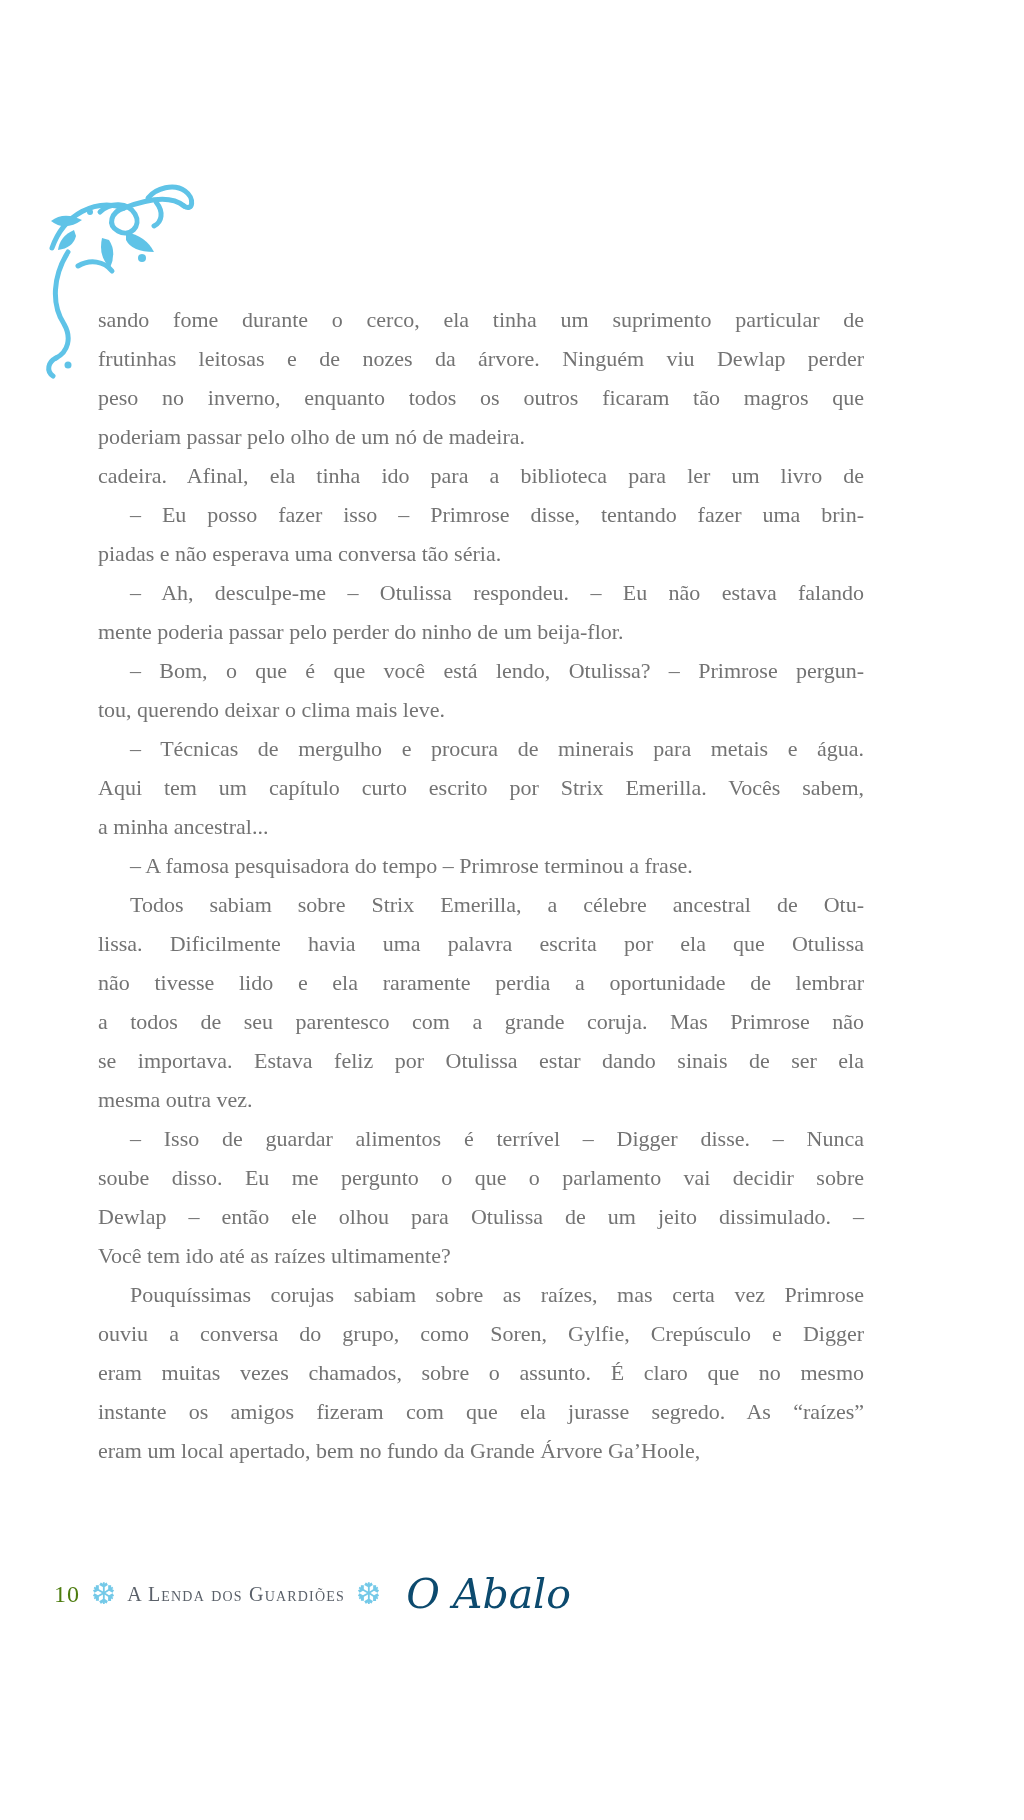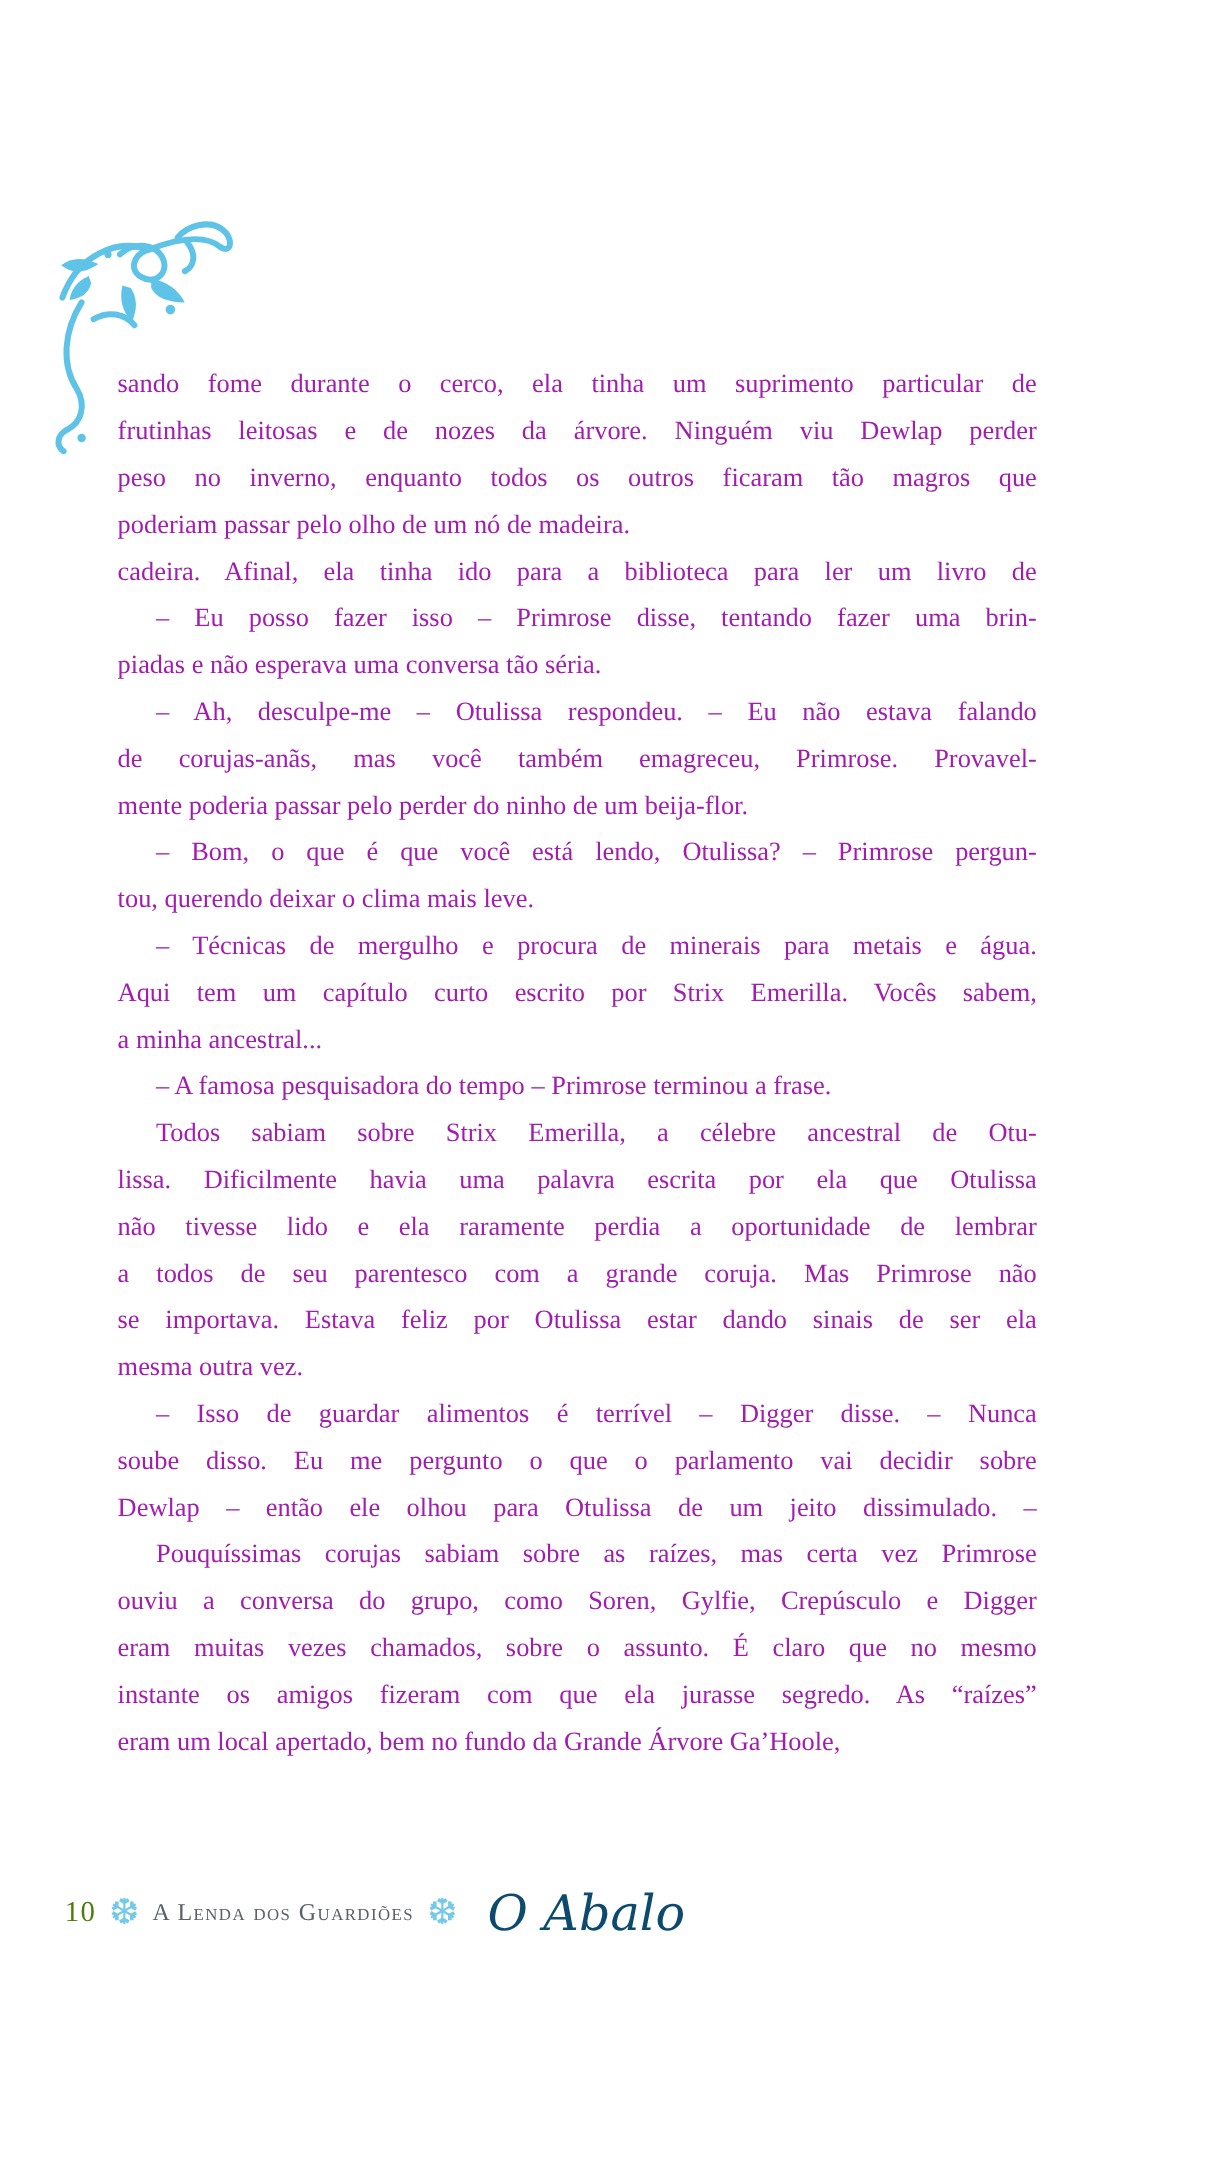--- a/index.html
+++ b/index.html
@@ -16,21 +16,21 @@
   }
   .ornament {
     position: absolute;
     left: 38px; top: 168px;
   }
   .body-text {
     position: absolute;
     left: 98px; top: 300px; width: 766px;
     font-size: 22px;
     line-height: 39px;
-    color: #a21caf;
+    color: #737373;
   }
   .para { margin: 0; }
   .line {
     text-align: justify;
     text-align-last: justify;
     white-space: nowrap;
     overflow: visible;
   }
   .line.last { text-align-last: left; }
   .para.indent .line.first { text-indent: 32px; }
@@ -98,21 +98,20 @@
         <div class="line">peso no inverno, enquanto todos os outros ficaram tão magros que</div>
         <div class="line last">poderiam passar pelo olho de um nó de madeira.</div>
       </div>
       <div class="para indent">
         <div class="line">cadeira. Afinal, ela tinha ido para a biblioteca para ler um livro de</div>
         <div class="line first">– Eu posso fazer isso – Primrose disse, tentando fazer uma brin-</div>
         <div class="line last">piadas e não esperava uma conversa tão séria.</div>
       </div>
       <div class="para indent">
         <div class="line first">– Ah, desculpe-me – Otulissa respondeu. – Eu não estava falando</div>
-        <div class="line">de corujas-anãs, mas você também emagreceu, Primrose. Provavel-</div>
         <div class="line last">mente poderia passar pelo perder do ninho de um beija-flor.</div>
       </div>
       <div class="para indent">
         <div class="line first">– Bom, o que é que você está lendo, Otulissa? – Primrose pergun-</div>
         <div class="line last">tou, querendo deixar o clima mais leve.</div>
       </div>
       <div class="para indent">
         <div class="line first">– Técnicas de mergulho e procura de minerais para metais e água.</div>
         <div class="line">Aqui tem um capítulo curto escrito por Strix Emerilla. Vocês sabem,</div>
         <div class="line last">a minha ancestral...</div>
@@ -125,20 +124,21 @@
         <div class="line">lissa. Dificilmente havia uma palavra escrita por ela que Otulissa</div>
         <div class="line">não tivesse lido e ela raramente perdia a oportunidade de lembrar</div>
         <div class="line">a todos de seu parentesco com a grande coruja. Mas Primrose não</div>
         <div class="line">se importava. Estava feliz por Otulissa estar dando sinais de ser ela</div>
         <div class="line last">mesma outra vez.</div>
       </div>
       <div class="para indent">
         <div class="line first">– Isso de guardar alimentos é terrível – Digger disse. – Nunca</div>
         <div class="line">soube disso. Eu me pergunto o que o parlamento vai decidir sobre</div>
         <div class="line">Dewlap – então ele olhou para Otulissa de um jeito dissimulado. –</div>
+        <div class="line last">Você tem ido até as raízes ultimamente?</div>
       </div>
       <div class="para indent">
         <div class="line first">Pouquíssimas corujas sabiam sobre as raízes, mas certa vez Primrose</div>
         <div class="line">ouviu a conversa do grupo, como Soren, Gylfie, Crepúsculo e Digger</div>
         <div class="line">eram muitas vezes chamados, sobre o assunto. É claro que no mesmo</div>
         <div class="line">instante os amigos fizeram com que ela jurasse segredo. As “raízes”</div>
         <div class="line last">eram um local apertado, bem no fundo da Grande Árvore Ga’Hoole,</div>
       </div>
     </div>
 

